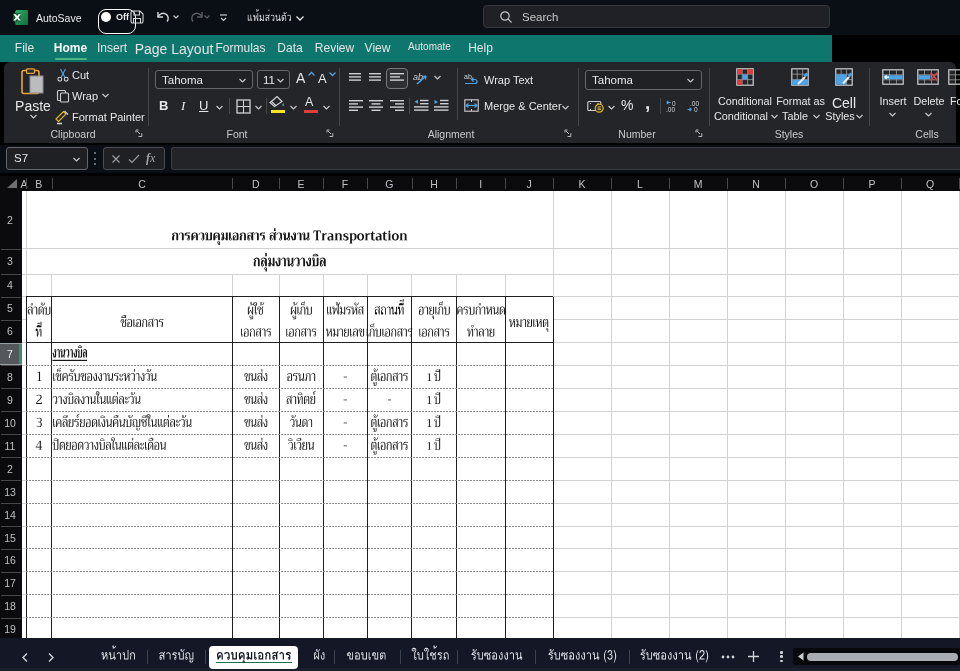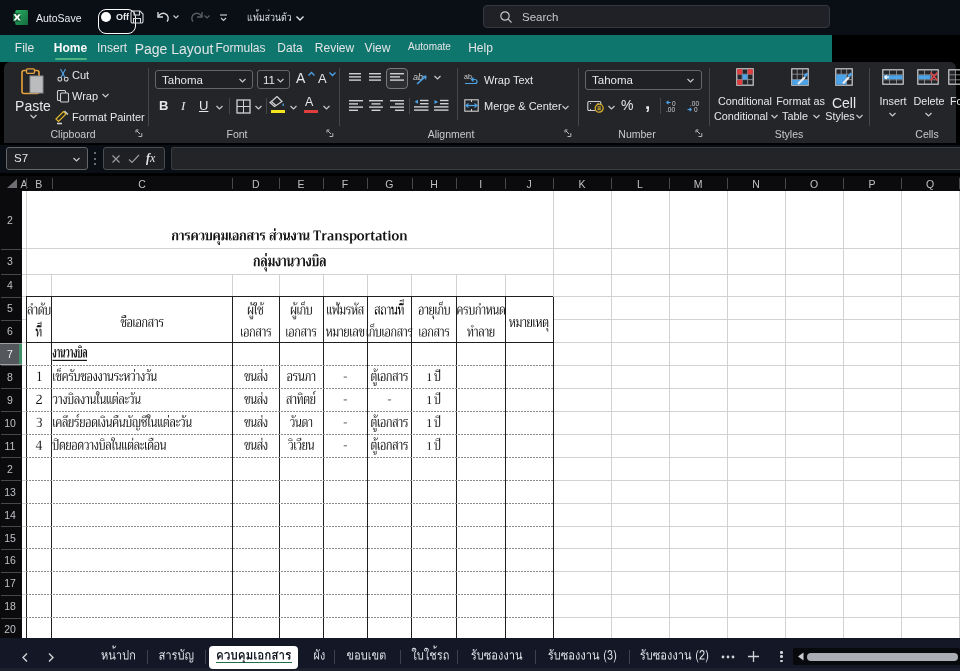--- a/index.html
+++ b/index.html
@@ -356,21 +356,21 @@
     <div style="width:2px;height:2px;border-radius:50%;background:#8a8c8e"></div>
     <div style="width:2px;height:2px;border-radius:50%;background:#8a8c8e"></div>
   </div>
 <div class="ab" style="left:103px;top:147px;width:62px;height:23px;background:#1f2024;border:1px solid #4a4d51;border-radius:3px">
 <svg class="ab" style="left:7px;top:6px" width="10" height="10" viewBox="0 0 10 10" stroke="#9a9c9e" stroke-width="1.2">
       <path d="M1.5 1.5 L8.5 8.5 M8.5 1.5 L1.5 8.5"></path>
     </svg>
 <svg class="ab" style="left:24px;top:6px" width="12" height="10" viewBox="0 0 12 10" fill="none" stroke="#9a9c9e" stroke-width="1.2">
       <path d="M1 5.5 L4 8.5 L11 1"></path>
     </svg>
-<div class="tx" style="left:42px;top:3px;font-size:12px;font-style:italic;font-family:'Liberation Serif',serif;color:#e5e5e5"><b>f</b>x</div>
+<div class="tx" style="left:42px;top:3px;font-size:12px;font-style:italic;font-family:'Liberation Serif',serif;color:#a3a3a3"><b>f</b>x</div>
   </div>
 <div class="ab" style="left:171px;top:147px;width:789px;height:23px;background:#232427;border:1px solid #3a3d41;border-right:none;border-radius:3px 0 0 3px"></div>
 <div class="ab" style="left:0;top:176px;width:960px;height:15px;background:#0b0b0e"></div>
 <svg class="ab" style="left:6px;top:179px" width="12" height="10" viewBox="0 0 12 10">
     <path d="M11 0 V9 H1 Z" fill="#6d6f72"></path>
   </svg>
 <div class="ab" style="left:0;top:176px;width:960px;height:15px;overflow:hidden">
     <div class="tx" style="left:24.0px;top:1.5px;transform:translateX(-50%);font-size:10.5px;color:#bec0c3">A</div>
     <div class="ab" style="left:26px;top:2px;width:1px;height:11px;background:#46484c"></div>
     <div class="tx" style="left:38.75px;top:1.5px;transform:translateX(-50%);font-size:10.5px;color:#bec0c3">B</div>
@@ -437,21 +437,21 @@
     <div class="tx" style="left:10px;top:323.5px;transform:translate(-50%,-50%);font-size:10.5px;color:#bec0c3">14</div>
     <div class="ab" style="left:1px;top:335px;width:20px;height:1px;background:#46484c"></div>
     <div class="tx" style="left:10px;top:346.5px;transform:translate(-50%,-50%);font-size:10.5px;color:#bec0c3">15</div>
     <div class="ab" style="left:1px;top:358px;width:20px;height:1px;background:#46484c"></div>
     <div class="tx" style="left:10px;top:369.4px;transform:translate(-50%,-50%);font-size:10.5px;color:#bec0c3">16</div>
     <div class="ab" style="left:1px;top:381px;width:20px;height:1px;background:#46484c"></div>
     <div class="tx" style="left:10px;top:392.3px;transform:translate(-50%,-50%);font-size:10.5px;color:#bec0c3">17</div>
     <div class="ab" style="left:1px;top:404px;width:20px;height:1px;background:#46484c"></div>
     <div class="tx" style="left:10px;top:415.3px;transform:translate(-50%,-50%);font-size:10.5px;color:#bec0c3">18</div>
     <div class="ab" style="left:1px;top:427px;width:20px;height:1px;background:#46484c"></div>
-    <div class="tx" style="left:10px;top:438.2px;transform:translate(-50%,-50%);font-size:10.5px;color:#bec0c3">20</div>
+    <div class="tx" style="left:10px;top:438.2px;transform:translate(-50%,-50%);font-size:10.5px;color:#bec0c3">19</div>
   </div>
 <svg class="ab" style="left:22px;top:191px" width="938" height="447" shape-rendering="crispEdges">
     <rect x="0" y="0" width="938" height="447" fill="#ffffff"></rect>
     <line x1="0.0" y1="57.5" x2="938.0" y2="57.5" stroke="#d2d2d2" stroke-width="1"></line>
     <line x1="0.0" y1="83.5" x2="938.0" y2="83.5" stroke="#d2d2d2" stroke-width="1"></line>
     <line x1="0.0" y1="105.5" x2="4.0" y2="105.5" stroke="#d2d2d2" stroke-width="1"></line>
     <line x1="531.0" y1="105.5" x2="938.0" y2="105.5" stroke="#d2d2d2" stroke-width="1"></line>
     <line x1="0.0" y1="128.5" x2="4.0" y2="128.5" stroke="#d2d2d2" stroke-width="1"></line>
     <line x1="531.0" y1="128.5" x2="938.0" y2="128.5" stroke="#d2d2d2" stroke-width="1"></line>
     <line x1="0.0" y1="151.5" x2="4.0" y2="151.5" stroke="#d2d2d2" stroke-width="1"></line>

